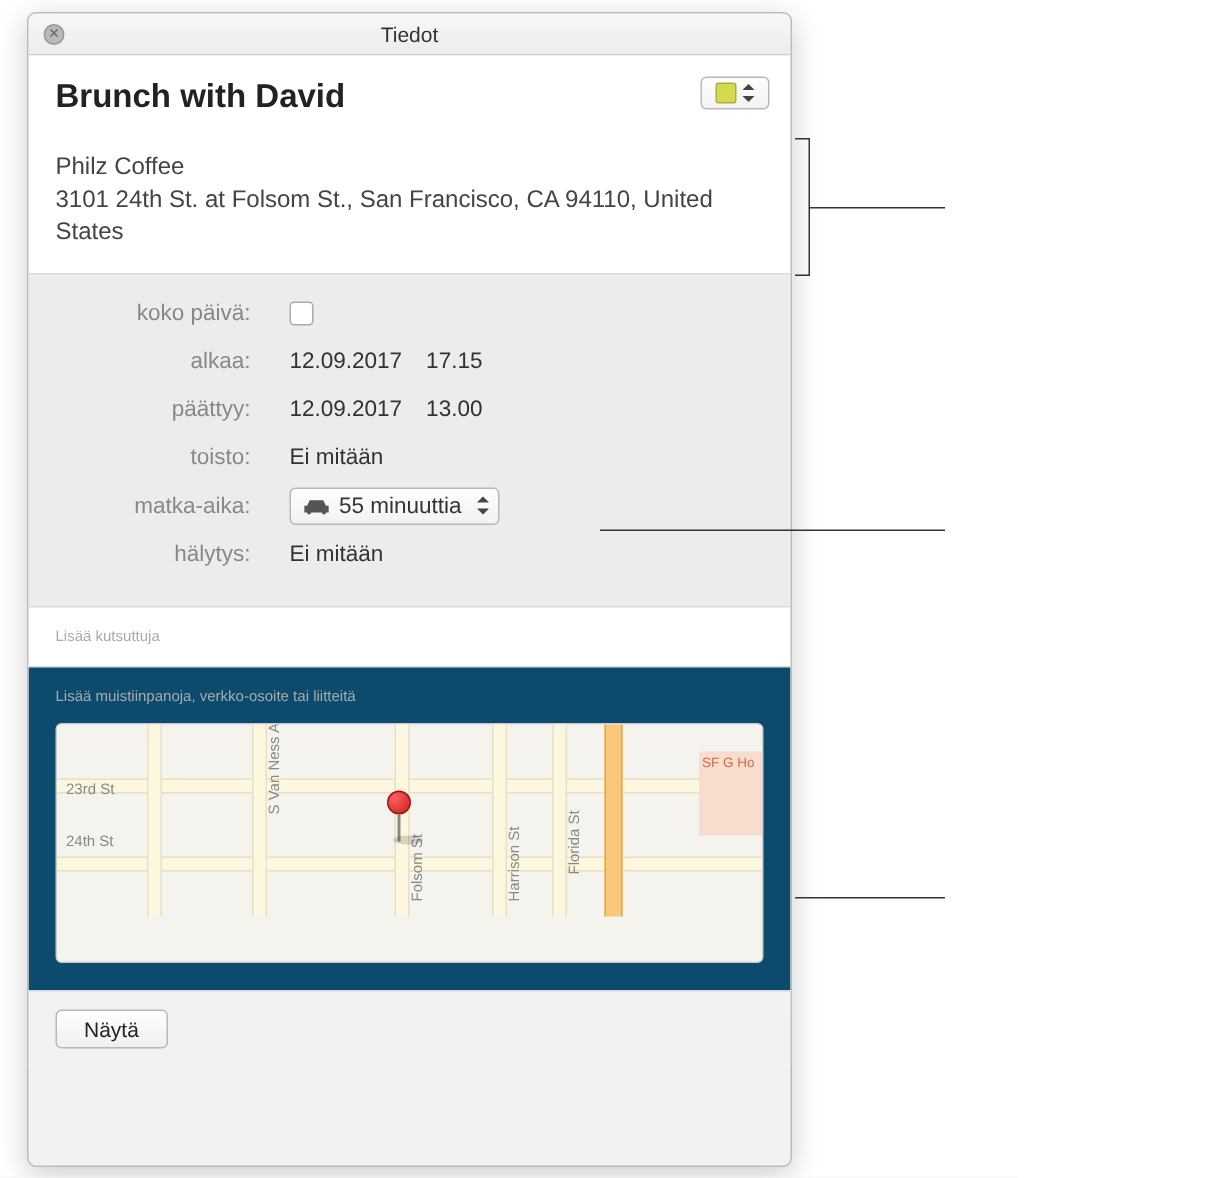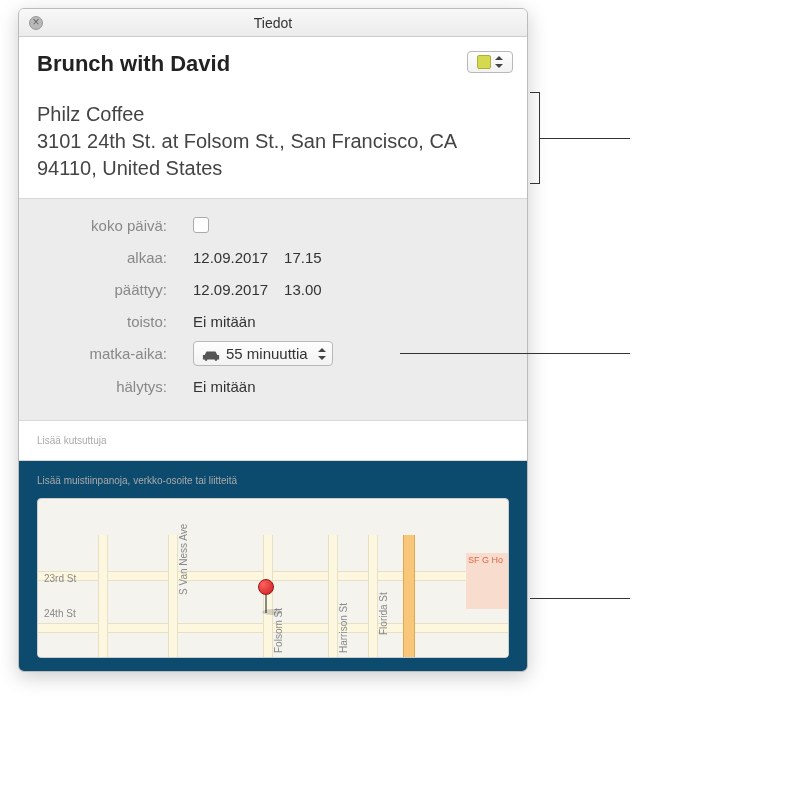--- a/index.html
+++ b/index.html
@@ -9,21 +9,21 @@
     }
     body {
       font-family: -apple-system, BlinkMacSystemFont, "Helvetica Neue", Arial, sans-serif;
       background: #fff;
       width: 811px;
       height: 785px;
       position: relative;
     }
     .window {
       width: 510px;
-      height: 664px;
+      height: 770px;
       background: #f2f2f2;
       border: 1px solid #bbb;
       border-radius: 6px;
       box-shadow: 0 5px 20px rgba(0,0,0,0.2);
       position: absolute;
       left: 18px;
       top: 8px;
       overflow: hidden;
     }
     .titlebar {
@@ -65,21 +65,21 @@
       border-bottom: 1px solid #d8d8d8;
       position: relative;
     }
     .event-title {
       font-size: 22px;
       font-weight: 700;
       color: #222;
       margin-bottom: 24px;
     }
     .event-location {
-      font-size: 20px;
+      font-size: 16px;
       color: #444;
       line-height: 1.35;
     }
     .color-selector {
       position: absolute;
       right: 14px;
       top: 14px;
       width: 46px;
       height: 22px;
       background: linear-gradient(#fefefe, #f2f2f2);
@@ -195,21 +195,20 @@
       border-radius: 4px;
       overflow: hidden;
       background: #f5f3ee;
       height: 160px;
       position: relative;
     }
     .map-visual {
       height: 128px;
       position: relative;
       background: linear-gradient(90deg, #f5f3ee 0%, #f5f3ee 100%);
-      margin-top: 36px;
     }
     .street-h {
       position: absolute;
       left: 0;
       right: 0;
       height: 10px;
       background: #fdf7df;
       border-top: 1px solid #e8e0c4;
       border-bottom: 1px solid #e8e0c4;
     }

